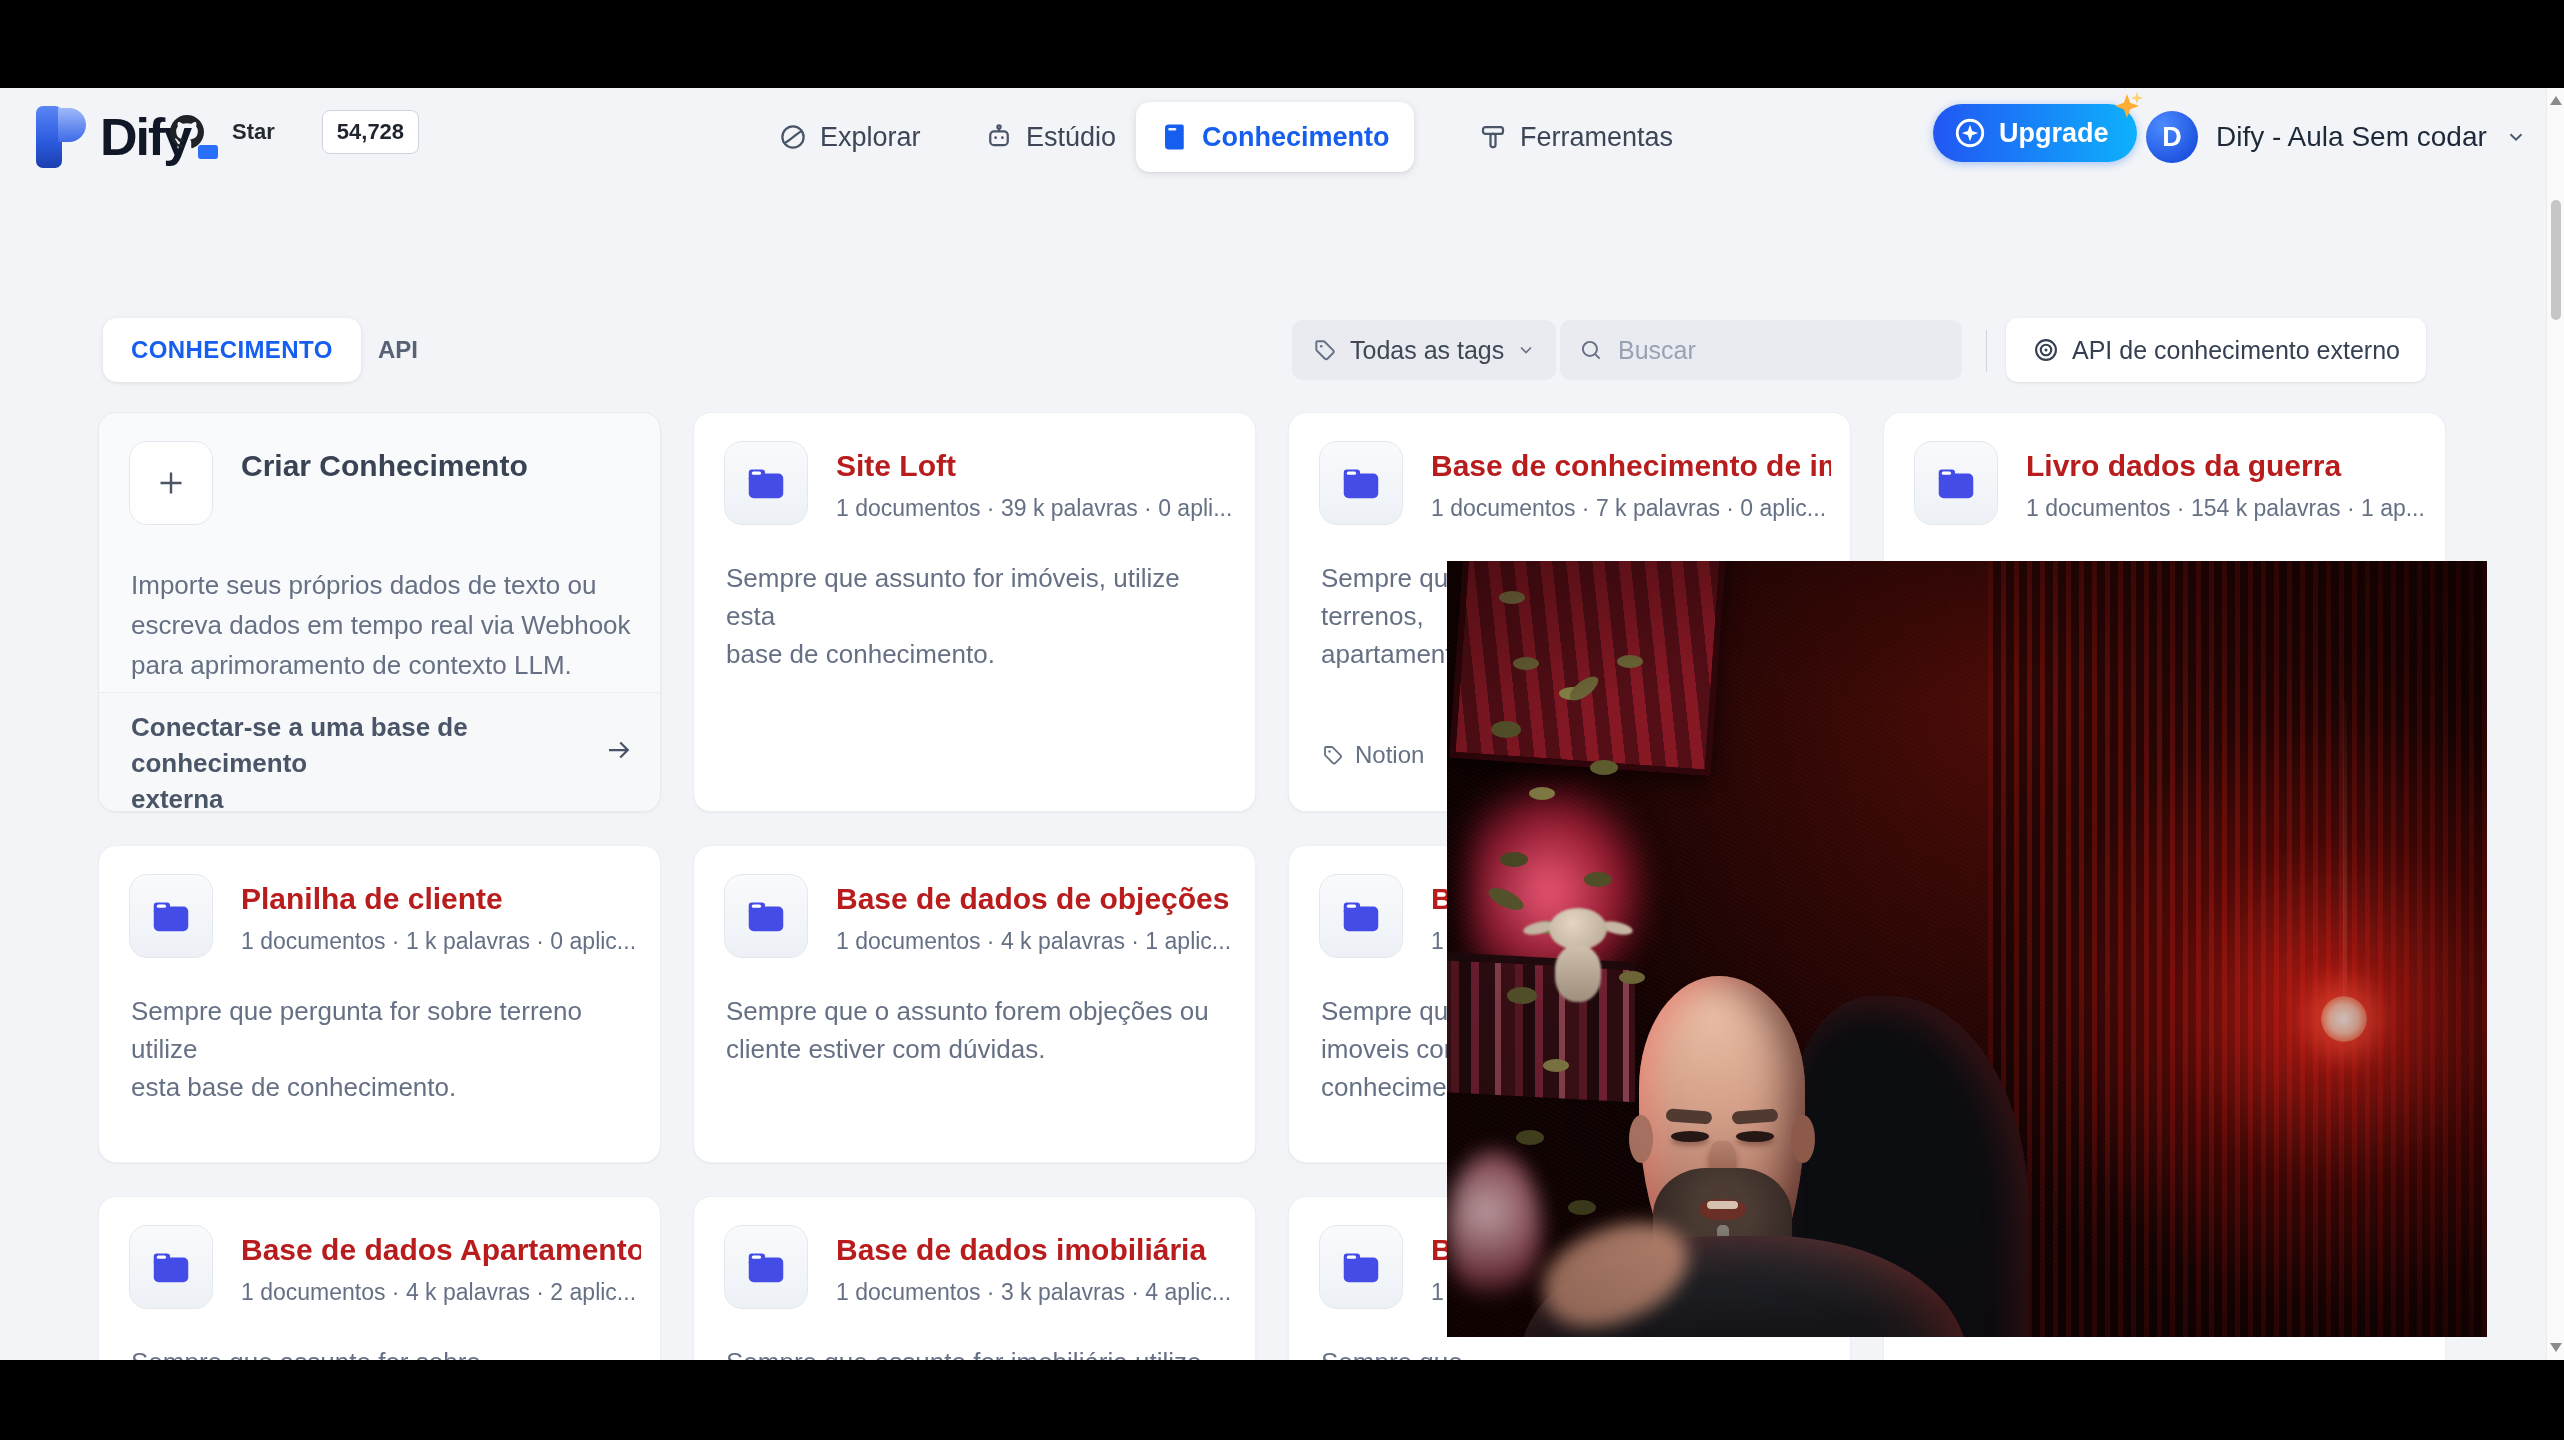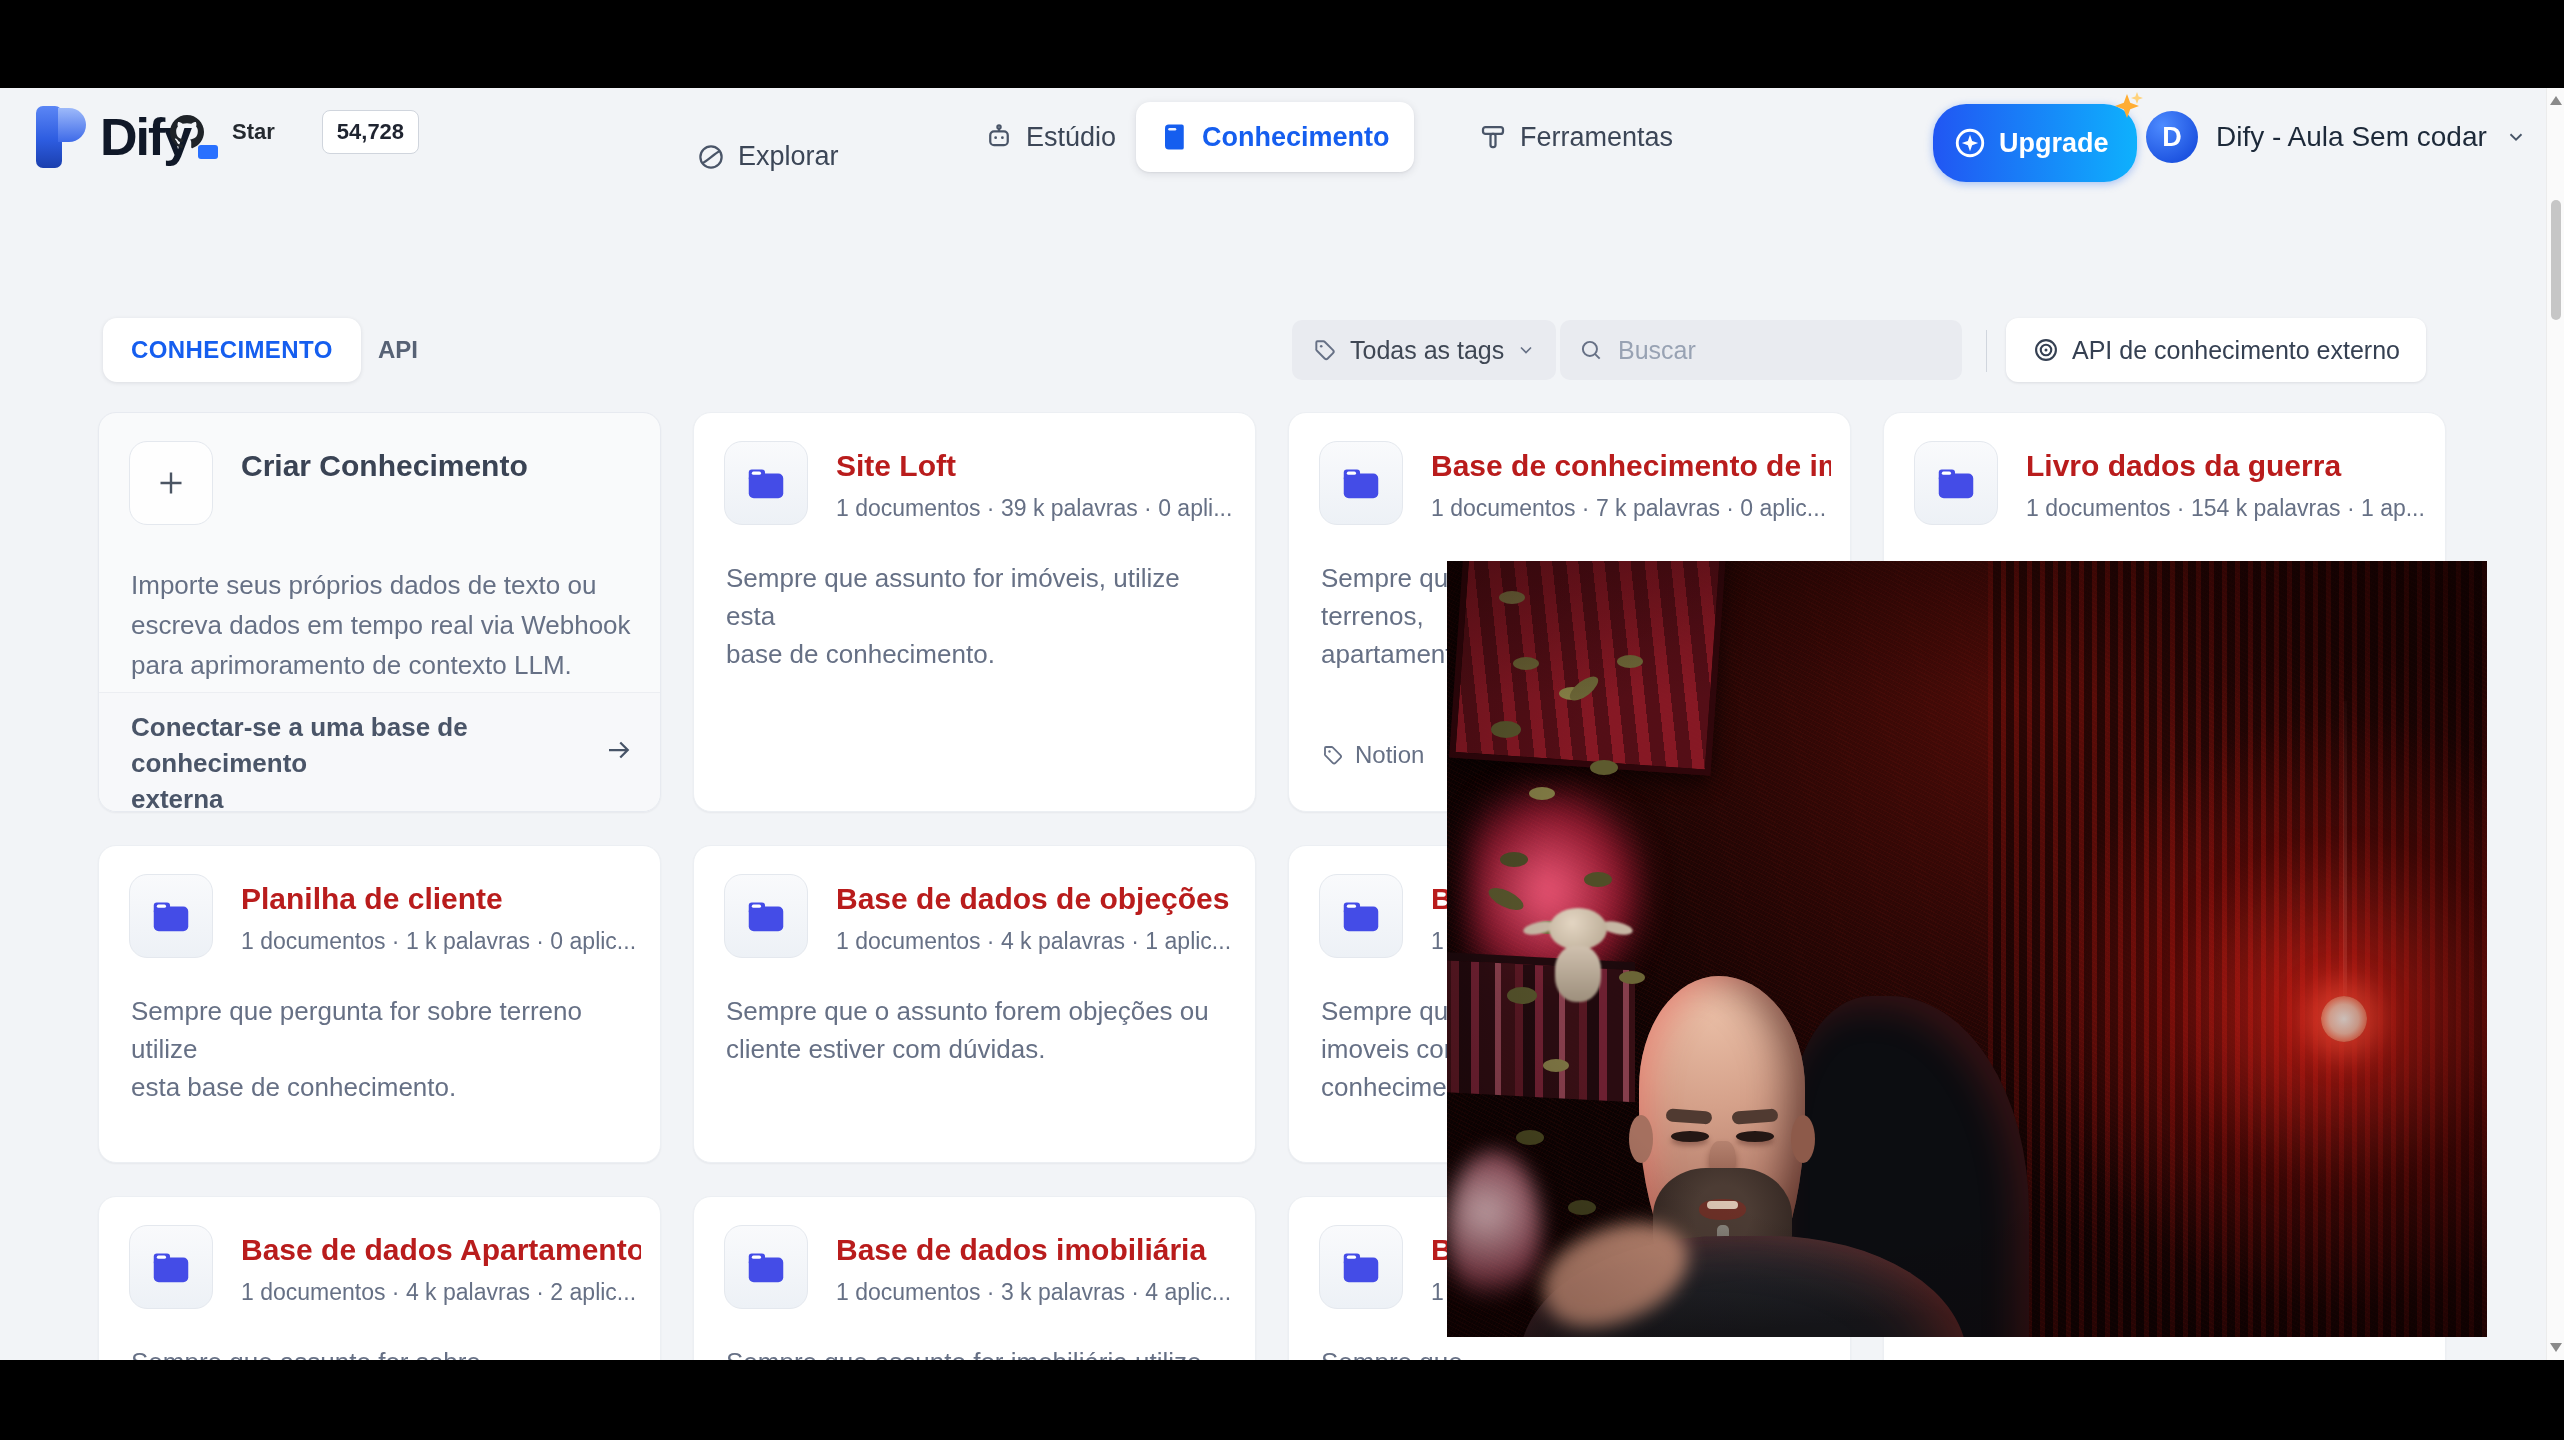--- a/index.html
+++ b/index.html
@@ -22,23 +22,23 @@
   #logo-text{margin-left:14px;font-size:52px;font-weight:800;letter-spacing:-2px;color:#101828;}
   #logo-underscore{width:20px;height:14px;background:#2970ff;border-radius:3px;margin:30px 0 0 8px;}
   #github{position:absolute;left:170px;top:22px;display:flex;align-items:center;gap:28px;}
   #github .gh-label{font-size:22px;font-weight:600;color:#24292f;}
   #github .gh-count{background:#fff;border:1px solid #d0d5dd;border-radius:8px;
       padding:8px 14px;font-size:22px;font-weight:700;color:#1f2430;margin-left:19px;}
   .nav-item{position:absolute;top:14px;height:70px;display:flex;align-items:center;gap:12px;
       font-size:27px;font-weight:500;color:#3c4657;padding:0 24px;border-radius:14px;}
   .nav-item.active{background:#fff;color:#155eef;font-weight:700;
       box-shadow:0 2px 8px rgba(16,24,40,.10),0 1px 2px rgba(16,24,40,.06);}
-  #nav-explore{left:672px;align-items:flex-end;} #nav-studio{left:960px;} #nav-knowledge{left:1136px;} #nav-tools{left:1454px;}
+  #nav-explore{left:754px;} #nav-studio{left:960px;} #nav-knowledge{left:1136px;} #nav-tools{left:1454px;}
   .nav-icon{display:flex;align-items:center;}
-  #upgrade-btn{position:absolute;left:1933px;top:16px;height:78px;border-radius:33px;
+  #upgrade-btn{position:absolute;left:1933px;top:16px;height:58px;border-radius:33px;
       display:flex;align-items:center;gap:12px;padding:0 28px 0 20px;
       background:linear-gradient(90deg,#2156f3,#0eb1fd);color:#fff;font-size:27px;font-weight:600;
       box-shadow:0 2px 8px rgba(21,94,239,.35);}
   #upgrade-sparkles{position:absolute;right:-8px;top:-14px;}
   #account{position:absolute;left:2146px;top:14px;height:70px;display:flex;align-items:center;gap:18px;}
   #avatar{width:52px;height:52px;border-radius:50%;display:flex;align-items:center;justify-content:center;
       background:radial-gradient(circle at 32% 28%,#4d8bff,#1d53e0 75%);color:#fff;font-size:27px;font-weight:700;}
   #account-name{font-size:28px;color:#1d2939;font-weight:400;}
   
   #tab-knowledge{position:absolute;left:103px;top:318px;height:64px;display:flex;align-items:center;

